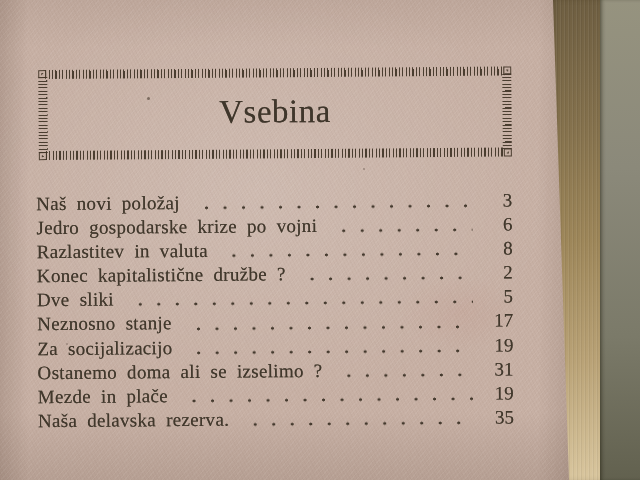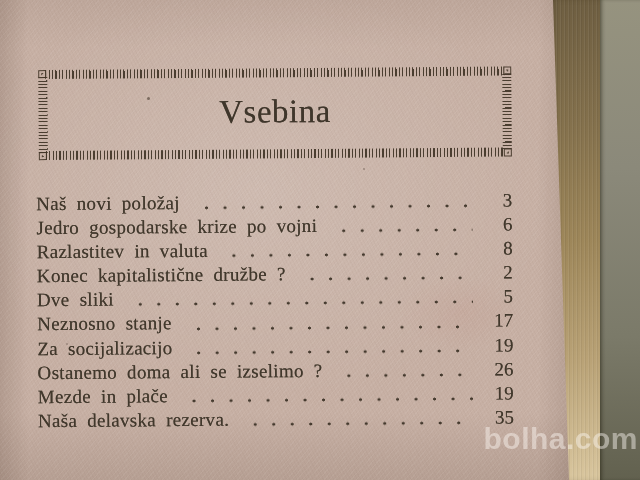--- a/index.html
+++ b/index.html
@@ -165,32 +165,31 @@
           <span class="toc-page">17</span>
         </div>
         <div class="toc-row">
           <span class="toc-label">Za socijalizacijo</span>
           <span class="toc-dots"></span>
           <span class="toc-page">19</span>
         </div>
         <div class="toc-row">
           <span class="toc-label">Ostanemo doma ali se izselimo ?</span>
           <span class="toc-dots"></span>
-          <span class="toc-page">26</span>
+          <span class="toc-page">31</span>
         </div>
         <div class="toc-row">
           <span class="toc-label">Mezde in plače</span>
           <span class="toc-dots"></span>
           <span class="toc-page">19</span>
         </div>
         <div class="toc-row">
           <span class="toc-label">Naša delavska rezerva.</span>
           <span class="toc-dots"></span>
           <span class="toc-page">35</span>
         </div>
       </div>
 
     </div>
   </div>
 
-  <div class="watermark">bolha.com</div>
 
 </div>
 
 </body></html>

